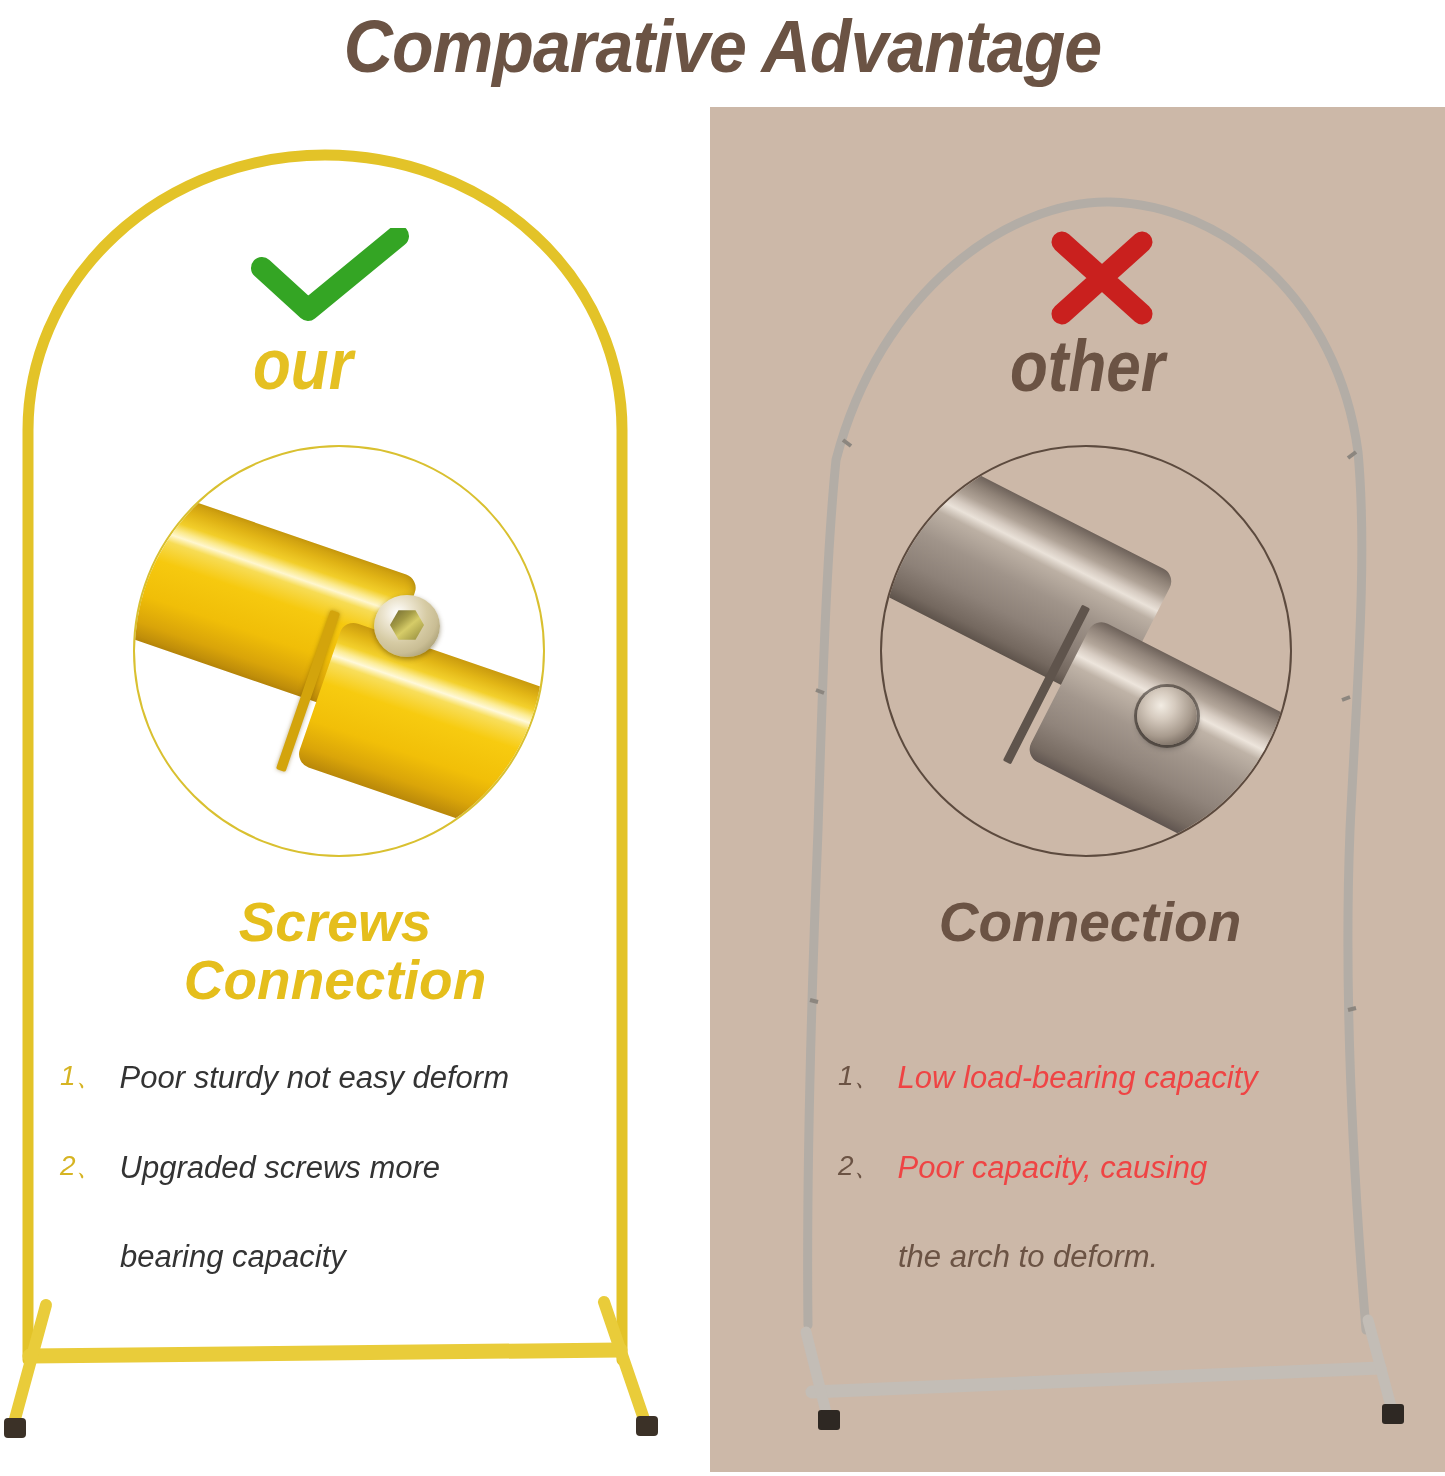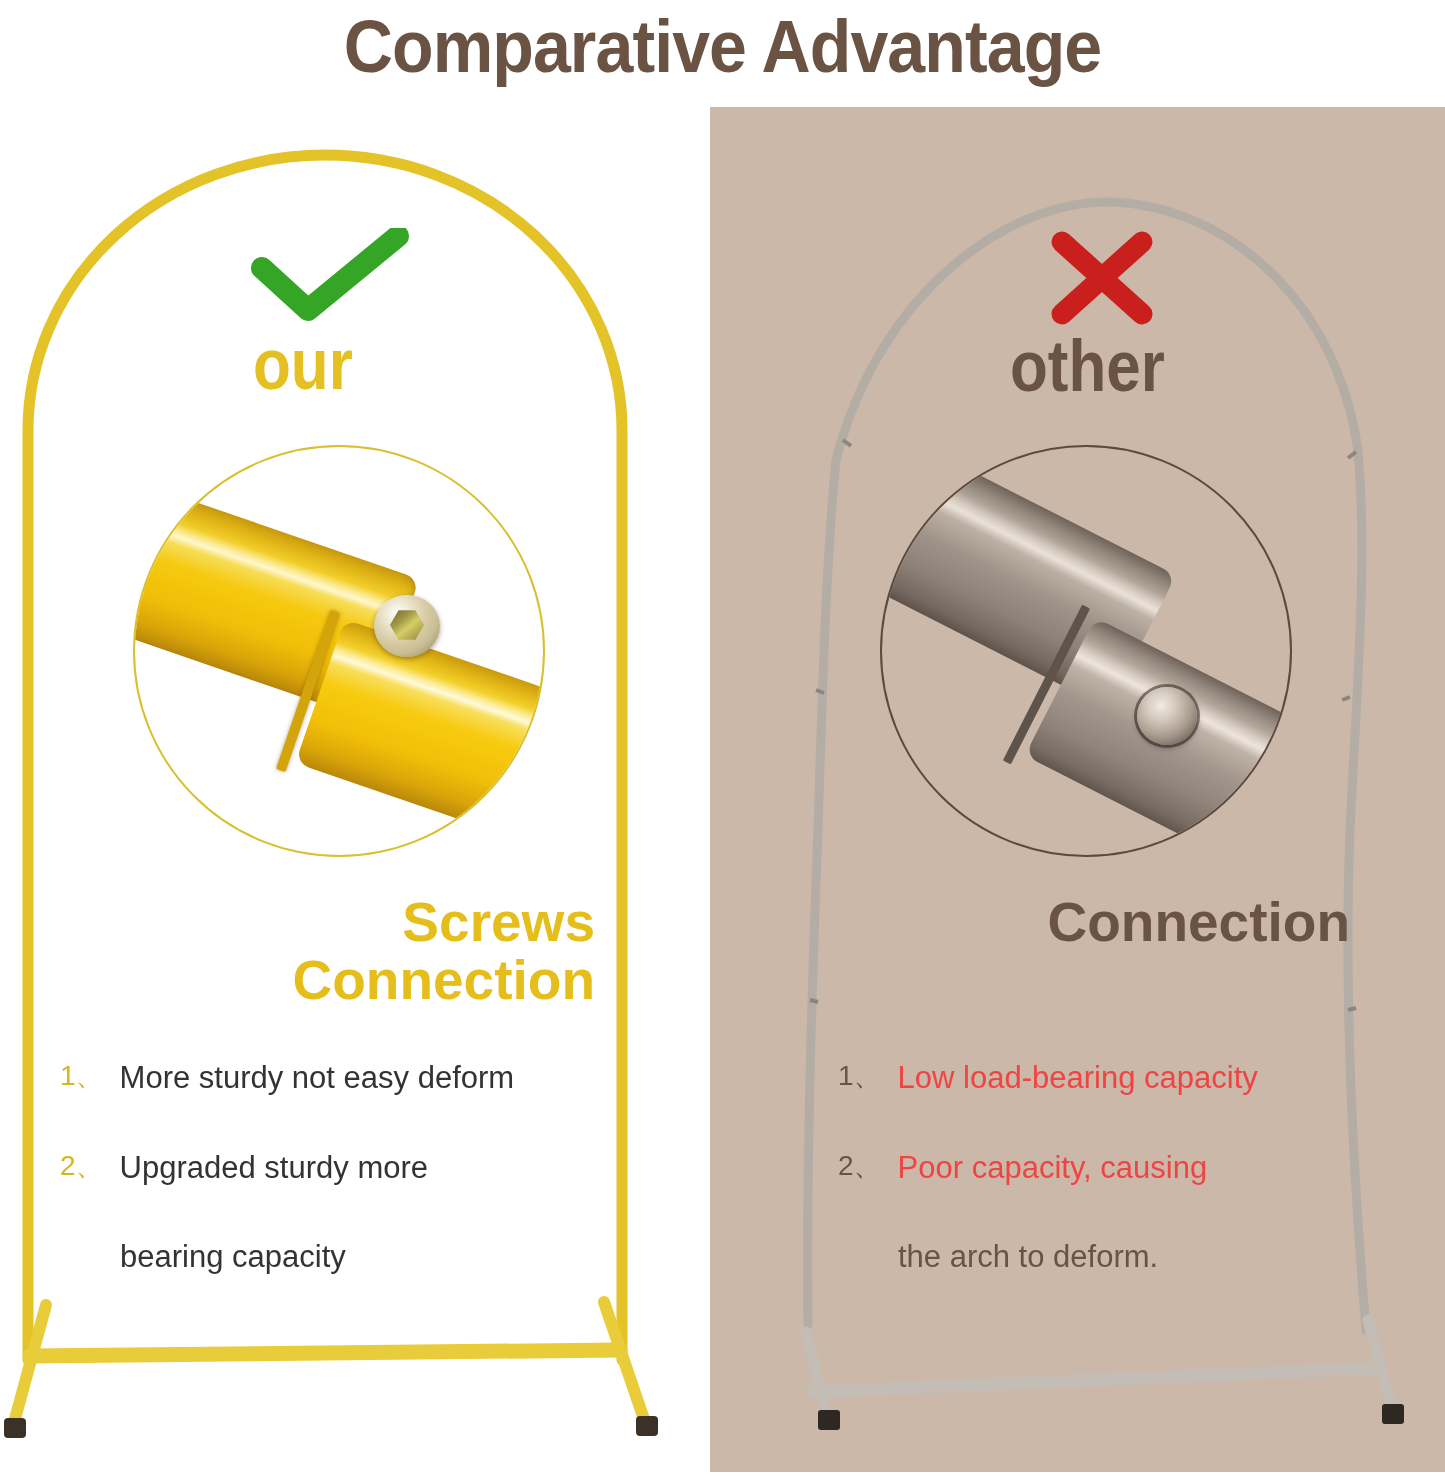--- a/index.html
+++ b/index.html
@@ -1,20 +1,20 @@
 <!DOCTYPE html>
 <html><head>
 <meta charset="utf-8">
 <style>
   html,body{margin:0;padding:0;background:#ffffff;}
   body{
     font-family:"Liberation Sans","DejaVu Sans",sans-serif;
     width:1445px;height:1476px;overflow:hidden;position:relative;
   }
-  .stage{position:relative;width:1445px;height:1472px;background:#ffffff;overflow:hidden;}
+  .stage{position:relative;width:1445px;height:1472px;background:#ffffff;overflow:hidden;font-style:italic;}
 
   
   .title{
     position:absolute;left:0;top:0;width:1445px;height:92px;
     display:flex;align-items:center;justify-content:center;
     font-family:"Liberation Sans Narrow","Liberation Sans",sans-serif;
     font-weight:bold;font-size:74px;letter-spacing:-1px;
     color:#6B5344;white-space:nowrap;
     transform:scaleX(.92);transform-origin:center center;
   }
@@ -114,21 +114,21 @@
     clip-path:polygon(25% 4%,75% 4%,100% 50%,75% 96%,25% 96%,0% 50%);
   }
   .plunger{
     position:absolute;left:255px;top:240px;width:60px;height:58px;border-radius:50%;
     background:radial-gradient(circle at 40% 32%, #F2ECE3 0%, #D6CBBF 26%, #A89B8E 58%, #6E6258 85%, #433B34 100%);
     box-shadow:0 0 0 3px rgba(45,38,32,.55), 0 3px 6px rgba(0,0,0,.35);
   }
 
   
   .heading{
-    position:absolute;text-align:right;
+    position:absolute;text-align:center;
     font-family:"Liberation Sans Narrow","Liberation Sans",sans-serif;
     font-weight:bold;line-height:1.06;font-size:55px;
   }
   .heading.left{left:75px;top:893px;width:520px;color:#E5BE1C;}
   .heading.right{left:830px;top:893px;width:520px;color:#6B5344;}
 
   
   .bullets{position:absolute;}
   .bullets.left{left:60px;top:1058px;width:600px;}
   .bullets.right{left:838px;top:1058px;width:560px;}
@@ -229,25 +229,25 @@
     <div>Connection</div>
   </div>
 
   <div class="heading right">
     <div>Connection</div>
   </div>
 
   <div class="bullets left">
     <div class="bullet">
       <span class="bnum">1、</span>
-      <span class="btext">More sturdy not easy deform</span>
+      <span class="btext">Poor sturdy not easy deform</span>
     </div>
     <div class="bullet" style="margin-top:50px;">
       <span class="bnum">2、</span>
-      <span class="btext">Upgraded sturdy more</span>
+      <span class="btext">Upgraded screws more</span>
     </div>
     <div class="bcont">bearing capacity</div>
   </div>
 
   <div class="bullets right">
     <div class="bullet">
       <span class="bnum">1、</span>
       <span class="btext">Low load-bearing capacity</span>
     </div>
     <div class="bullet" style="margin-top:50px;">

